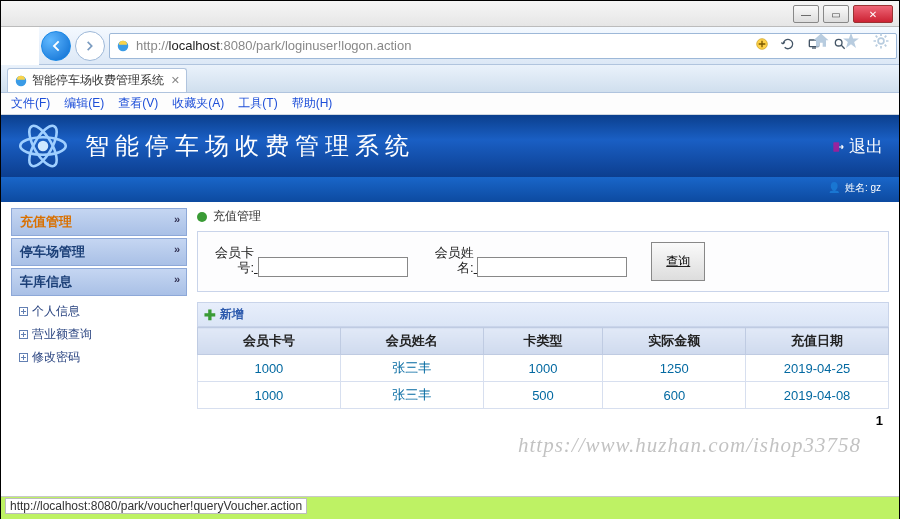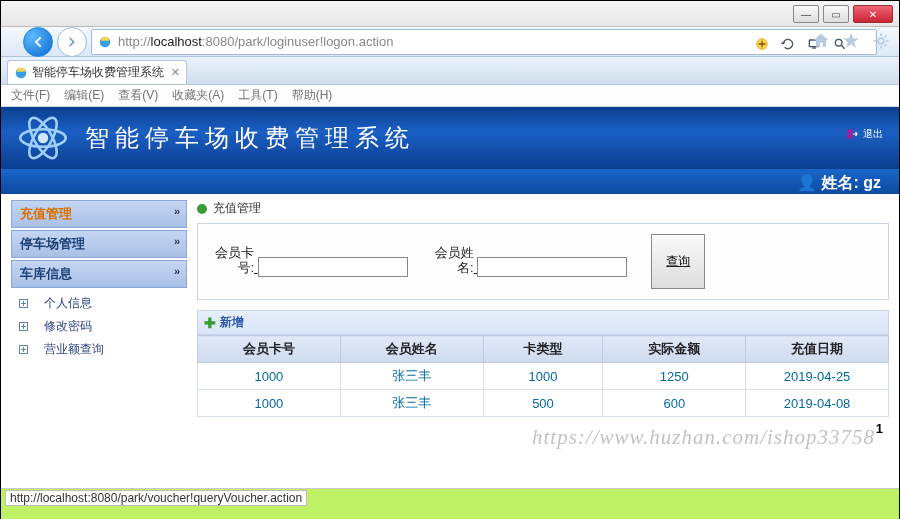--- a/index.html
+++ b/index.html
@@ -6,80 +6,80 @@
     html,body { width:900px; height:519px; overflow:hidden; background:#fff; }
     .outer { width:900px; height:519px; border:1px solid #000; position:relative; }
 
     
     .win-top { height:26px; background:linear-gradient(#f6f6f6,#e6e6e6); border-bottom:1px solid #bcbcbc; position:relative; }
     .win-btns { position:absolute; right:6px; top:4px; display:flex; gap:4px; }
     .wb { width:26px; height:18px; border:1px solid #888; background:linear-gradient(#fafafa,#ddd); border-radius:2px; display:flex; align-items:center; justify-content:center; font-size:10px; color:#444; }
     .wb-close { width:40px; background:linear-gradient(#e67,#c23); color:#fff; border-color:#933; }
 
     
-    .navbar { height:30px; background:linear-gradient(#f4f9ff,#dce8f6); display:flex; align-items:center; padding:0 22px; border-bottom:1px solid #b0c4de; gap:4px; }
+    .navbar { height:38px; background:linear-gradient(#f4f9ff,#dce8f6); display:flex; align-items:center; padding:0 2px; border-bottom:1px solid #b0c4de; gap:4px;margin-left:38px; }
     .navbtn { width:30px; height:30px; border-radius:50%; border:1.5px solid #9db8d8; background:#fff; display:flex; align-items:center; justify-content:center; font-size:16px; color:#5a7fa8; }
     .navbtn.back { border-color:#1988e6; color:#fff; background:radial-gradient(circle at 30% 30%,#5fb8ff,#0a6bd0); }
     .urlbox { flex:1; height:26px; border:1px solid #9db8d8; background:#fff; border-radius:2px; display:flex; align-items:center; padding:0 6px; gap:6px; }
     .urlbox .ie { width:14px;height:14px; }
     .urltext { font-size:13px; color:#888; white-space:nowrap; overflow:hidden; }
     .urltext b { color:#222; font-weight:normal; }
     .urlicons { position:absolute; right:50px; top:34px; display:flex; gap:8px; }
     .ui { width:18px;height:18px; display:flex;align-items:center;justify-content:center; font-size:14px; color:#555; }
     .ui svg { width:16px;height:16px; }
     .right-icons { position:absolute; right:8px; top:30px; display:flex; gap:10px; }
     .ri { width:20px;height:20px; color:#aabed6; display:flex;align-items:center;justify-content:center; }
 
     
     .tabsbar { height:28px; background:linear-gradient(#eaf2fb,#d0dfee); border-bottom:1px solid #b0c4de; display:flex; align-items:flex-end; padding-left:6px; }
     .tab { height:24px; background:#fff; border:1px solid #b0c4de; border-bottom:none; border-radius:3px 3px 0 0; padding:0 22px 0 6px; display:flex; align-items:center; font-size:12px; color:#333; position:relative; gap:4px; }
     .tab .x { position:absolute; right:6px; top:5px; color:#888; font-size:11px; }
 
     
-    .menubar { height:22px; background:#fdfdfd; border-bottom:1px solid #d0d7e0; display:flex; gap:14px; padding:0 10px; font-size:12px; color:#737373; align-items:center; }
+    .menubar { height:22px; background:#fdfdfd; border-bottom:1px solid #d0d7e0; display:flex; gap:14px; padding:0 10px; font-size:12px; color:#1d4ed8; align-items:center; }
 
     
     .page { position:relative; height:calc(519px - 26px - 38px - 28px - 22px - 2px - 22px); }
     .banner { height:62px; background:linear-gradient(#0b3f8d,#1a5fc4 40%,#0c3e8f); display:flex; align-items:center; position:relative; padding-left:14px; }
     .logo-at { width:56px;height:56px; margin-right:14px; }
     .sys-title { color:#fff; font-size:24px; letter-spacing:6px; }
-    .logout { position:absolute; right:16px; top:20px; color:#fff; font-size:10px; display:flex; align-items:center; gap:4px; }
-    .subbanner { height:25px; background:linear-gradient(#1966c9,#0d4aa0); text-align:right; color:#fff; font-size:16px; padding:4px 18px 0 0;font-weight:bold; }
+    .logout { position:absolute; right:16px; top:20px; color:#fff; font-size:17px; display:flex; align-items:center; gap:4px; }
+    .subbanner { height:25px; background:linear-gradient(#1966c9,#0d4aa0); text-align:right; color:#fff; font-size:10px; padding:4px 18px 0 0; }
 
     
     .body { display:flex; height:calc(100% - 62px - 25px); }
     .sidebar { width:190px; background:#fff; padding:4px 4px 0 10px; }
     .accordion-head { background:linear-gradient(#c5d6f2,#a9c0e6); border:1px solid #8da8d8; color:#1b3f77; font-size:13px; font-weight:bold; padding:4px 8px; margin-top:2px; position:relative; cursor:pointer; }
     .accordion-head.active { color:#d97000; }
     .arrow { position:absolute; right:6px; top:4px; font-size:11px; color:#335; }
     .sublist { padding:4px 0 2px 4px; }
-    .sublist div { font-size:12px; color:#2a4480; padding:3px 4px; display:flex; align-items:center; gap:16px; cursor:pointer; }
+    .sublist div { font-size:12px; color:#2a4480; padding:3px 4px; display:flex; align-items:center; gap:4px; cursor:pointer; }
     .sublist .sq { display:inline-block; width:9px;height:9px; border:1px solid #6380b3; position:relative; }
     .sublist .sq::before,.sublist .sq::after{content:"";position:absolute;background:#6380b3;}
     .sublist .sq::before{left:1px;right:1px;top:3px;height:1px;}
     .sublist .sq::after{top:1px;bottom:1px;left:3px;width:1px;}
 
     .content { flex:1; padding:6px 10px 0 6px; }
     .crumb { font-size:12px; color:#2a5; display:flex; align-items:center; gap:6px; margin-bottom:6px; }
     .crumb .dot { width:10px;height:10px;border-radius:50%; background:#3a9b35; }
     .crumb span { color:#333; }
     .searchbox { border:1px solid #c9d4ea; background:#fdfdfe; padding:10px 14px; display:flex; gap:24px; align-items:center; font-size:13px; color:#222;text-decoration:underline; }
     .searchbox label { line-height:1.15; text-align:right; width:42px; display:inline-block; }
     .searchbox input { width:150px; height:20px; border:1px solid #888; }
-    .btn-query { background:linear-gradient(#fafafa,#ddd); border:1px solid #888; font-size:12px; padding:18px 14px; cursor:pointer; }
+    .btn-query { background:linear-gradient(#fafafa,#ddd); border:1px solid #888; font-size:12px; padding:10px 14px; cursor:pointer; }
 
     .addbar { margin-top:10px; background:linear-gradient(#e7eefb,#dbe5f6); border:1px solid #c9d4ea; padding:3px 6px; font-size:12px; color:#2d5aad; font-weight:bold; display:flex; align-items:center; gap:4px; cursor:pointer; }
     .addbar .plus { color:#3a9b35; font-size:14px; font-weight:bold; }
 
     table.data { width:100%; border-collapse:collapse; font-size:13px; }
     table.data th { background:linear-gradient(#e1e9f7,#cfdaee); border:1px solid #bfcbe2; padding:4px 14px; font-weight:bold; color:#222; }
     table.data td { border:1px solid #d7dfef; padding:4px 6px; text-align:center; color:#0369a1; }
     .pager { text-align:right; font-size:13px; font-weight:bold; padding:4px 6px 0 0; }
 
-    .watermark { position:absolute; right:24px; bottom:38px; font-size:21px; color:rgba(120,120,120,0.45); font-family:Georgia,serif; font-style:italic; letter-spacing:1px; }
+    .watermark { position:absolute; right:38px; bottom:38px; font-size:21px; color:rgba(120,120,120,0.45); font-family:Georgia,serif; font-style:italic; letter-spacing:1px; }
 
     
     .statusbar { height:37px; border-top:1px solid #c8c8c8; background:#bef264; font-size:12px; color:#333; padding:2px 4px; }
     .statusbar span { border:1px solid #bcbcbc; background:#fff; padding:0 4px; }
   </style>
 </head>
 <body>
 
 <div class="outer">
   <div class="win-top">
@@ -199,25 +199,25 @@
         <div class="accordion-head active"><span>充值管理</span><span class="arrow">»</span></div>
         <div class="accordion-head"><span>停车场管理</span><span class="arrow">»</span></div>
         <div class="accordion-head"><span>车库信息</span><span class="arrow">»</span></div>
         <div class="sublist">
           <div>
               <span class="sq"></span>
               <span>个人信息</span>
             </div>
           <div>
               <span class="sq"></span>
-              <span>修改密码</span>
+              <span>营业额查询</span>
             </div>
           <div>
               <span class="sq"></span>
-              <span>营业额查询</span>
+              <span>修改密码</span>
             </div>
         </div>
       </div>
 
       <div class="content">
         <div class="crumb">
             <span class="dot"></span>
             <span>充值管理</span>
           </div>
         <div class="searchbox">

